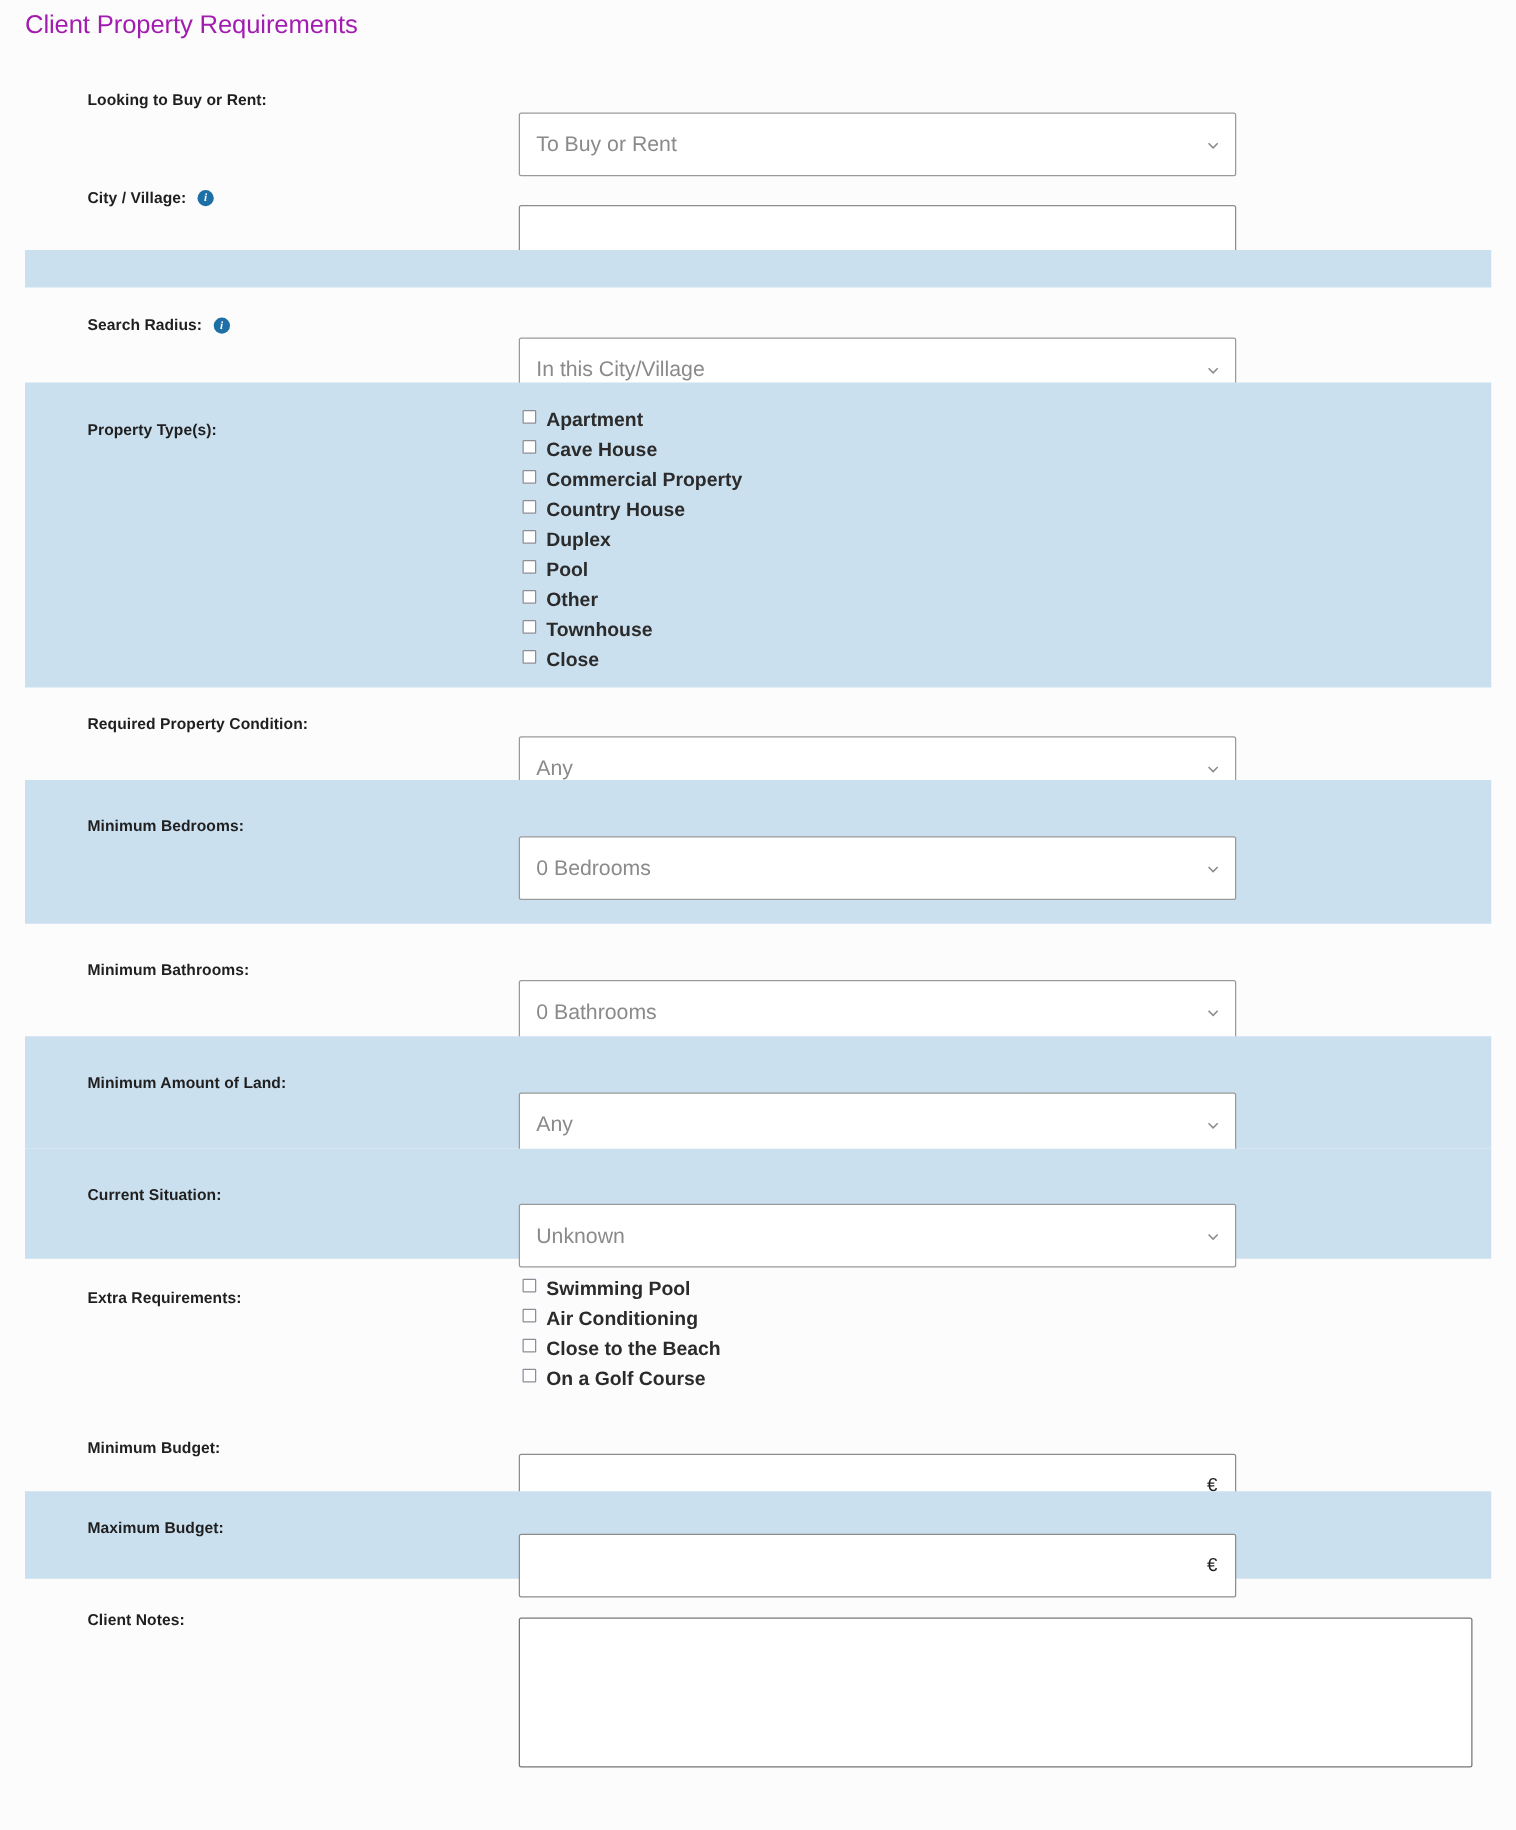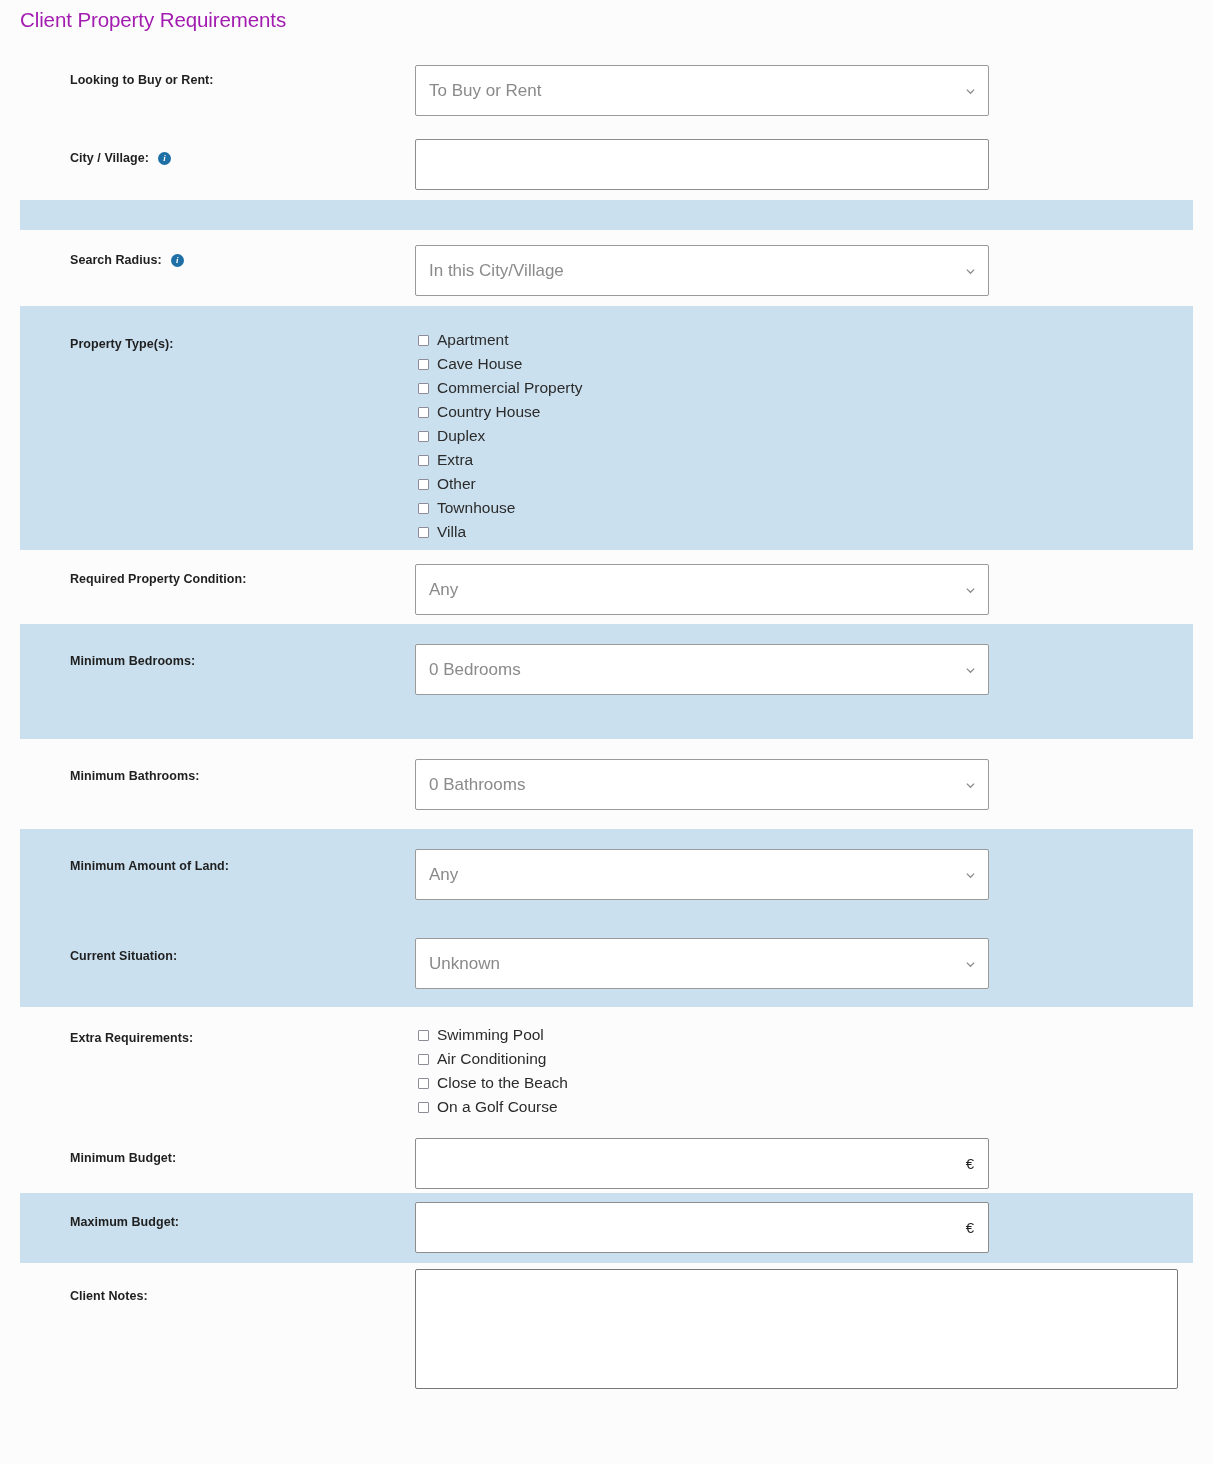--- a/index.html
+++ b/index.html
@@ -76,20 +76,21 @@
     font-family: "Liberation Serif", serif;
     line-height: 13px;
     text-align: center;
     font-style: italic;
     position: relative;
     top: 0px;
   }
   .field {
     position: absolute;
     left: 415px;
+    margin-top: 25px;
   }
   .select-box {
     box-sizing: border-box;
     width: 574px;
     height: 51px;
     background: #ffffff;
     border: 1px solid #9a9a9a;
     border-radius: 2px;
     display: flex;
     align-items: center;
@@ -134,23 +135,24 @@
     border-radius: 2px;
   }
   .checklist {
     position: absolute;
     left: 418px;
     display: flex;
     flex-direction: column;
   }
   .check-item {
     display: flex;
-    align-items: center;
+    align-items: flex-start;
     height: 24px;
     gap: 8px;
+    font-weight: bold;
   }
   .cbox {
     box-sizing: border-box;
     width: 11px;
     height: 11px;
     border: 1px solid #8d8d99;
     background: #ffffff;
     border-radius: 1px;
     flex: none;
   }
@@ -245,33 +247,33 @@
           <div class="check-item">
             <span class="cbox"></span>
             <span class="check-label">Country House</span>
           </div>
           <div class="check-item">
             <span class="cbox"></span>
             <span class="check-label">Duplex</span>
           </div>
           <div class="check-item">
             <span class="cbox"></span>
-            <span class="check-label">Extra</span>
+            <span class="check-label">Pool</span>
           </div>
           <div class="check-item">
             <span class="cbox"></span>
             <span class="check-label">Other</span>
           </div>
           <div class="check-item">
             <span class="cbox"></span>
             <span class="check-label">Townhouse</span>
           </div>
           <div class="check-item">
             <span class="cbox"></span>
-            <span class="check-label">Villa</span>
+            <span class="check-label">Close</span>
           </div>
         </div>
     </div>
   </div>
 
   <div class="row" style="height:74px">
     <div class="row-band"></div>
     <div class="row-inner">
       <div class="label" style="top:22px">
         <span>Required Property Condition:</span>

